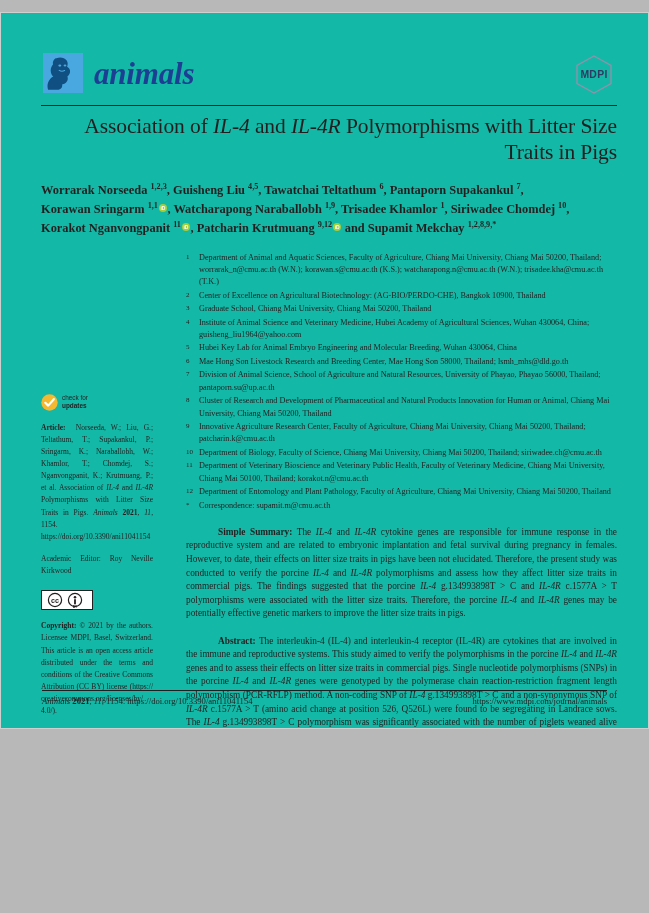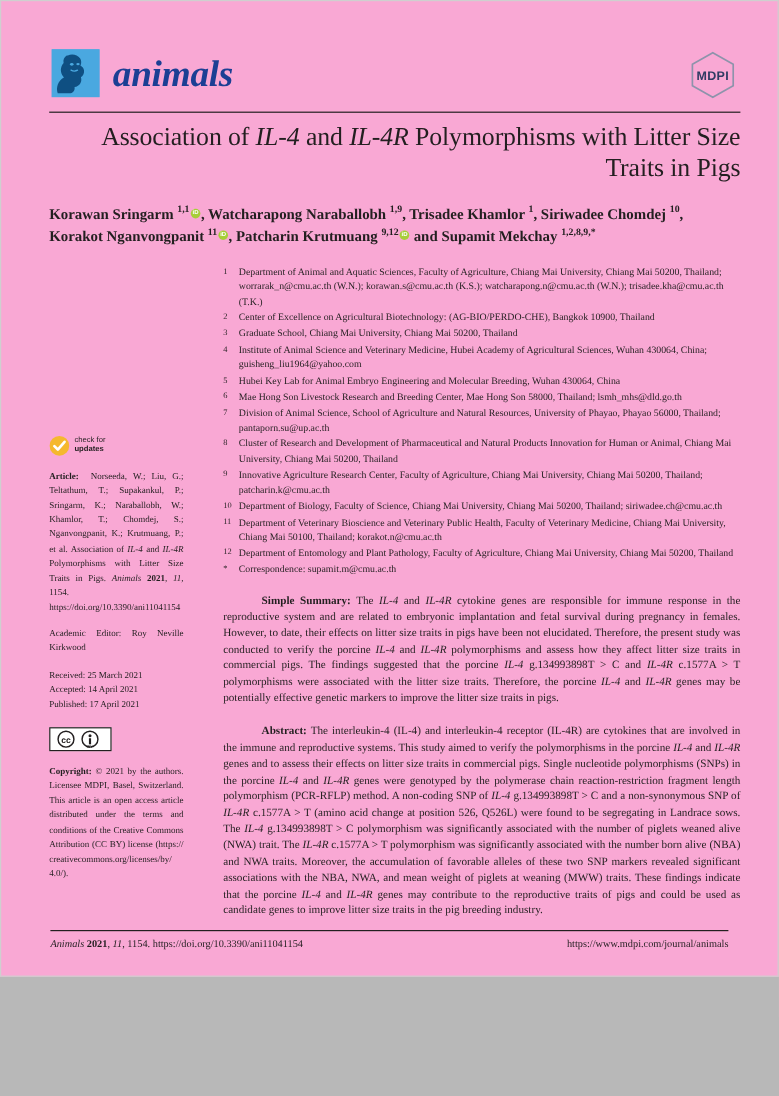--- a/index.html
+++ b/index.html
@@ -9,25 +9,26 @@
   }
   body {
     width: 649px;
     height: 913px;
     overflow: hidden;
     font-family: "Liberation Serif", "DejaVu Serif", serif;
   }
   .page {
     position: relative;
     width: 649px;
-    height: 814px;
-    background: #f9a8d4;
+    height: 717px;
+    background: #14b8a6;
     box-sizing: border-box;
     border: 1px solid #cfcfcf;
     overflow: hidden;
+    margin-top: 12px;
   }
   .inner {
     position: absolute;
     left: 40px;
     top: 36px;
     width: 576px;
   }
 
   
   .masthead {
@@ -258,20 +259,21 @@
         </svg>
       </div>
 
       <div class="rule-top"></div>
     </div>
 
 
     <h1 class="title">Association of <i>IL-4</i> and <i>IL-4R</i> Polymorphisms with Litter Size Traits in Pigs</h1>
 
     <div class="authors">
+      <div>Worrarak Norseeda <sup>1,2,3</sup>, Guisheng Liu <sup>4,5</sup>, Tawatchai Teltathum <sup>6</sup>, Pantaporn Supakankul <sup>7</sup>,</div>
       <div>Korawan Sringarm <sup>1,1</sup><span class="orcid"></span>, Watcharapong Naraballobh <sup>1,9</sup>, Trisadee Khamlor <sup>1</sup>, Siriwadee Chomdej <sup>10</sup>,</div>
       <div>Korakot Nganvongpanit <sup>11</sup><span class="orcid"></span>, Patcharin Krutmuang <sup>9,12</sup><span class="orcid"></span> and Supamit Mekchay <sup>1,2,8,9,*</sup></div>
     </div>
 
     <div class="body-cols">
 
       <div class="col-left">
 
         <div class="cfu">
           <div class="cfu-badge">
@@ -289,25 +291,20 @@
         <div class="side side-block">
           <b>Article:</b>
           <span>&nbsp;Norseeda, W.; Liu, G.; Teltathum, T.; Supakankul, P.; Sringarm, K.; Naraballobh, W.; Khamlor, T.; Chomdej, S.; Nganvongpanit, K.; Krutmuang, P.; et al. Association of <i>IL-4</i> and <i>IL-4R</i> Polymorphisms with Litter Size Traits in Pigs. <i>Animals</i> <b>2021</b>, <i>11</i>, 1154. https://doi.org/10.3390/ani11041154</span>
         </div>
 
         <div class="side side-block">
           <span>Academic Editor:</span>
           <span>Roy Neville Kirkwood</span>
         </div>
 
-        <div class="side side-block">
-          <div><span>Received:</span> <span>25 March 2021</span></div>
-          <div><span>Accepted:</span> <span>14 April 2021</span></div>
-          <div><span>Published:</span> <span>17 April 2021</span></div>
-        </div>
 
 
         <div class="cc">
           <svg width="46" height="16" viewBox="0 0 46 16">
             <circle cx="11" cy="8" r="6.6" fill="none" stroke="#231f20" stroke-width="1.2"></circle>
             <text x="11" y="11.2" text-anchor="middle" font-family="Liberation Sans, sans-serif" font-size="7.2" font-weight="700" fill="#231f20">cc</text>
             <circle cx="31" cy="8" r="6.6" fill="none" stroke="#231f20" stroke-width="1.2"></circle>
             <circle cx="31" cy="5.2" r="1.25" fill="#231f20"></circle>
             <rect x="30.1" y="7.2" width="1.8" height="5.1" fill="#231f20"></rect>
             <text x="31" y="15.6" text-anchor="middle" font-family="Liberation Sans, sans-serif" font-size="3.4" font-weight="700" fill="#231f20">BY</text>

